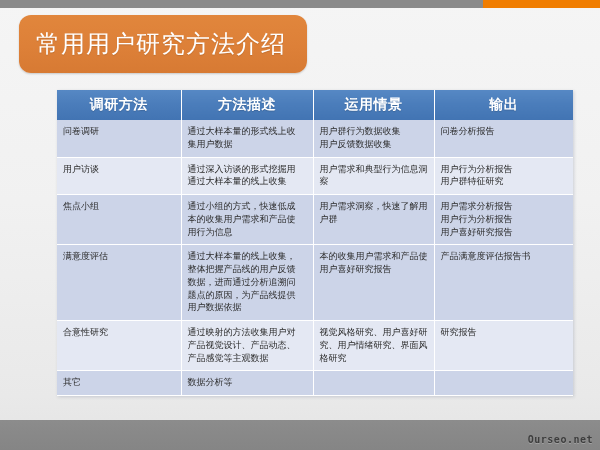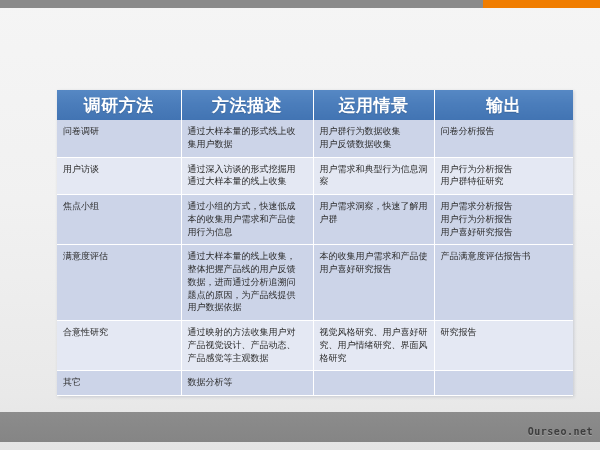--- a/index.html
+++ b/index.html
@@ -74,21 +74,21 @@
     box-shadow: 1px 1px 3px rgba(120,130,150,0.30);
   }
   table.research-table col.c1 { width: 124px; }
   table.research-table col.c2 { width: 132px; }
   table.research-table col.c3 { width: 121px; }
   table.research-table col.c4 { width: 139px; }
 
   table.research-table thead th {
     background: linear-gradient(180deg, #5688c4 0%, #4a7cba 50%, #4274b3 100%);
     color: #ffffff;
-    font-size: 17px;
+    font-size: 14px;
     font-weight: bold;
     height: 28px;
     text-align: center;
     vertical-align: middle;
     border-right: 1px solid #ffffff;
     letter-spacing: 0.5px;
     text-shadow: 0 1px 1px rgba(0,0,0,0.15);
   }
   table.research-table thead th:last-child { border-right: none; }
 
@@ -105,21 +105,21 @@
 
   tbody tr.row-a td { background: #ccd4e8; }
   tbody tr.row-b td { background: #e4e8f3; }
 
   .cell-lines span { display: block; }
 
   
   .bottombar {
     position: absolute;
     left: 0;
-    bottom: 8px;
+    bottom: 0;
     width: 600px;
     height: 30px;
     background: linear-gradient(180deg, #8c8c8c 0%, #898989 40%, #858585 100%);
   }
   .watermark {
     position: absolute;
     right: 7px;
     bottom: 5px;
     font-family: "DejaVu Sans Mono", monospace;
     font-size: 10px;
@@ -130,20 +130,23 @@
   }
 </style>
 </head>
 <body>
 
 <div class="slide">
 
   <div class="topbar"></div>
   <div class="topbar-accent"></div>
 
+  <div class="title-pill">
+    <div class="title-text">常用用户研究方法介绍</div>
+  </div>
 
   <div class="table-wrap">
     <table class="research-table">
       <colgroup>
         <col class="c1">
           <col class="c2">
           <col class="c3">
           <col class="c4">
       </colgroup>
       <thead>

